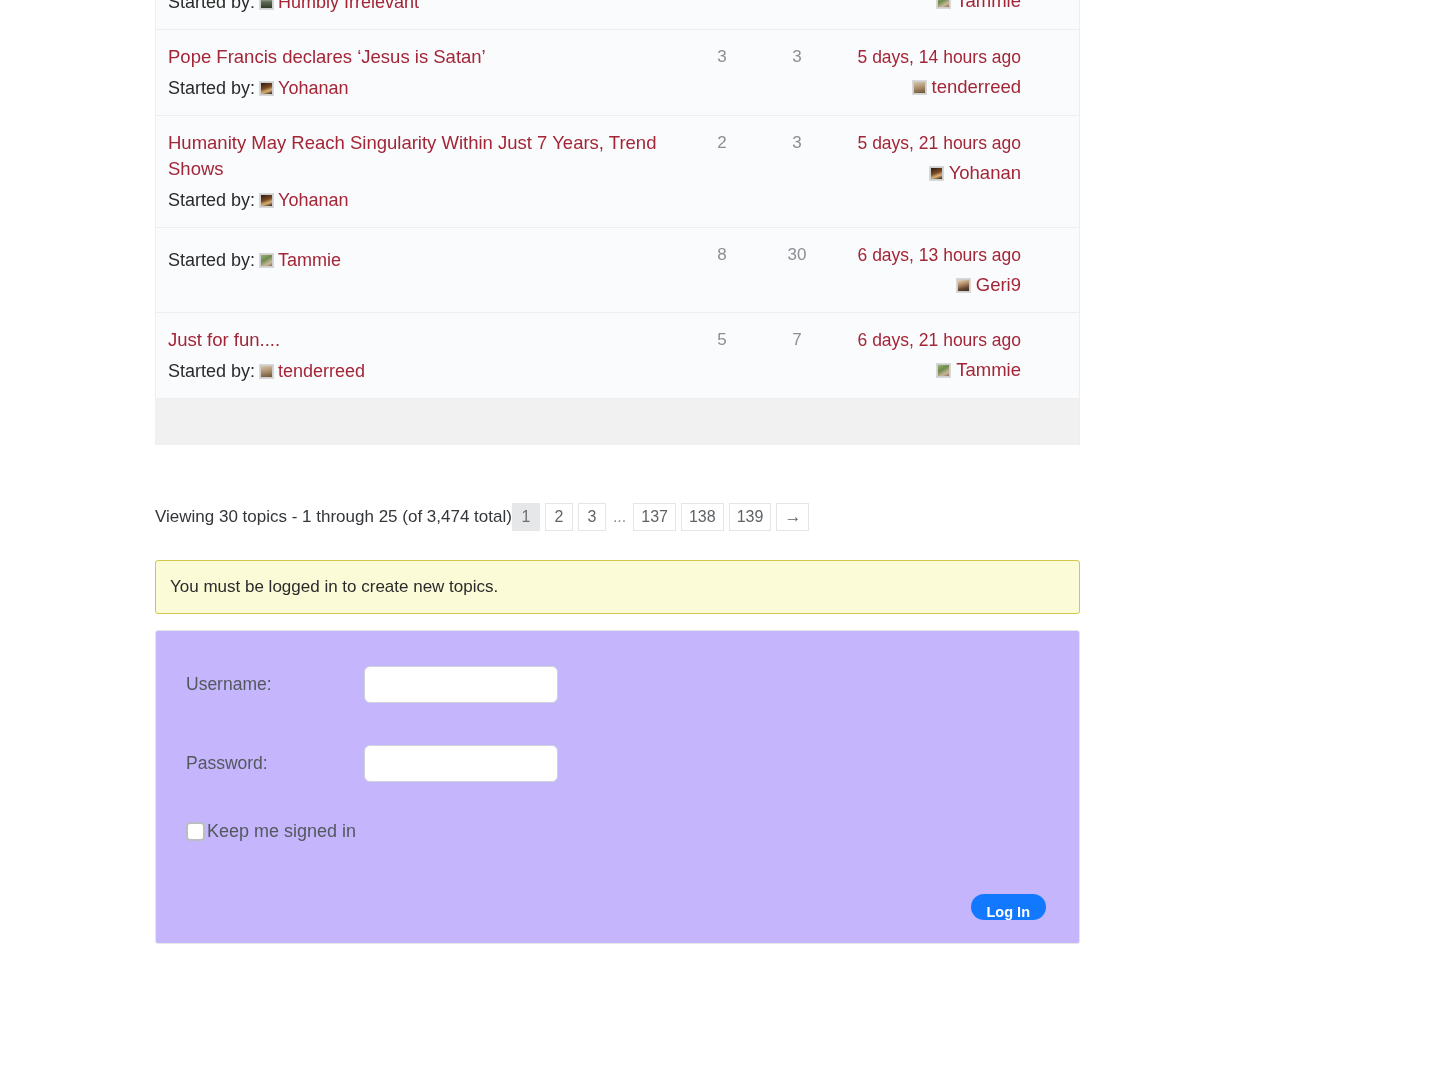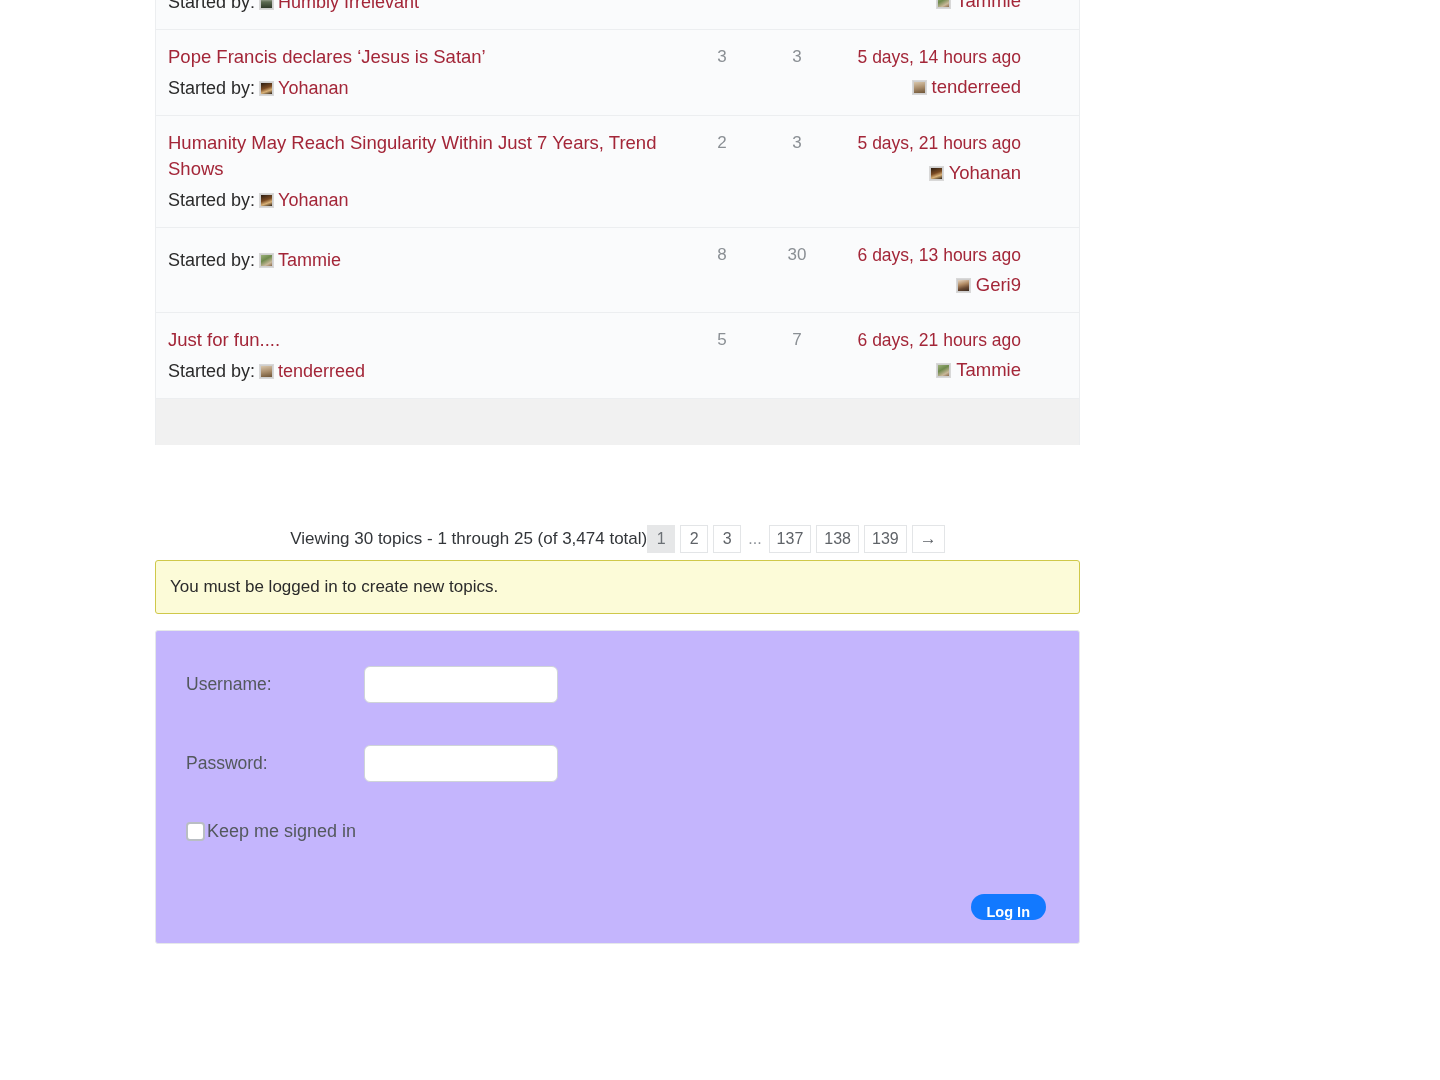--- a/index.html
+++ b/index.html
@@ -99,25 +99,25 @@
 
   .table-footer {
     height: 47px;
     background: #f1f1f1;
     border-top: 1px solid #eceef0;
   }
 
   
   .pag-row {
     position: absolute;
-    left: 155px; top: 525px;
+    left: 155px; top: 503px;
     width: 925px;
     display: flex;
     align-items: center;
-    justify-content: center;
+    justify-content: flex-start;
   }
   .pag-count {
     font-size: 17px;
     color: #33363a;
     line-height: 22px;
   }
   .pag-links { display: flex; align-items: center; gap: 5px; }
   .pag-links a, .pag-links span.dots, .pag-links span.current {
     display: inline-flex;
     align-items: center;

